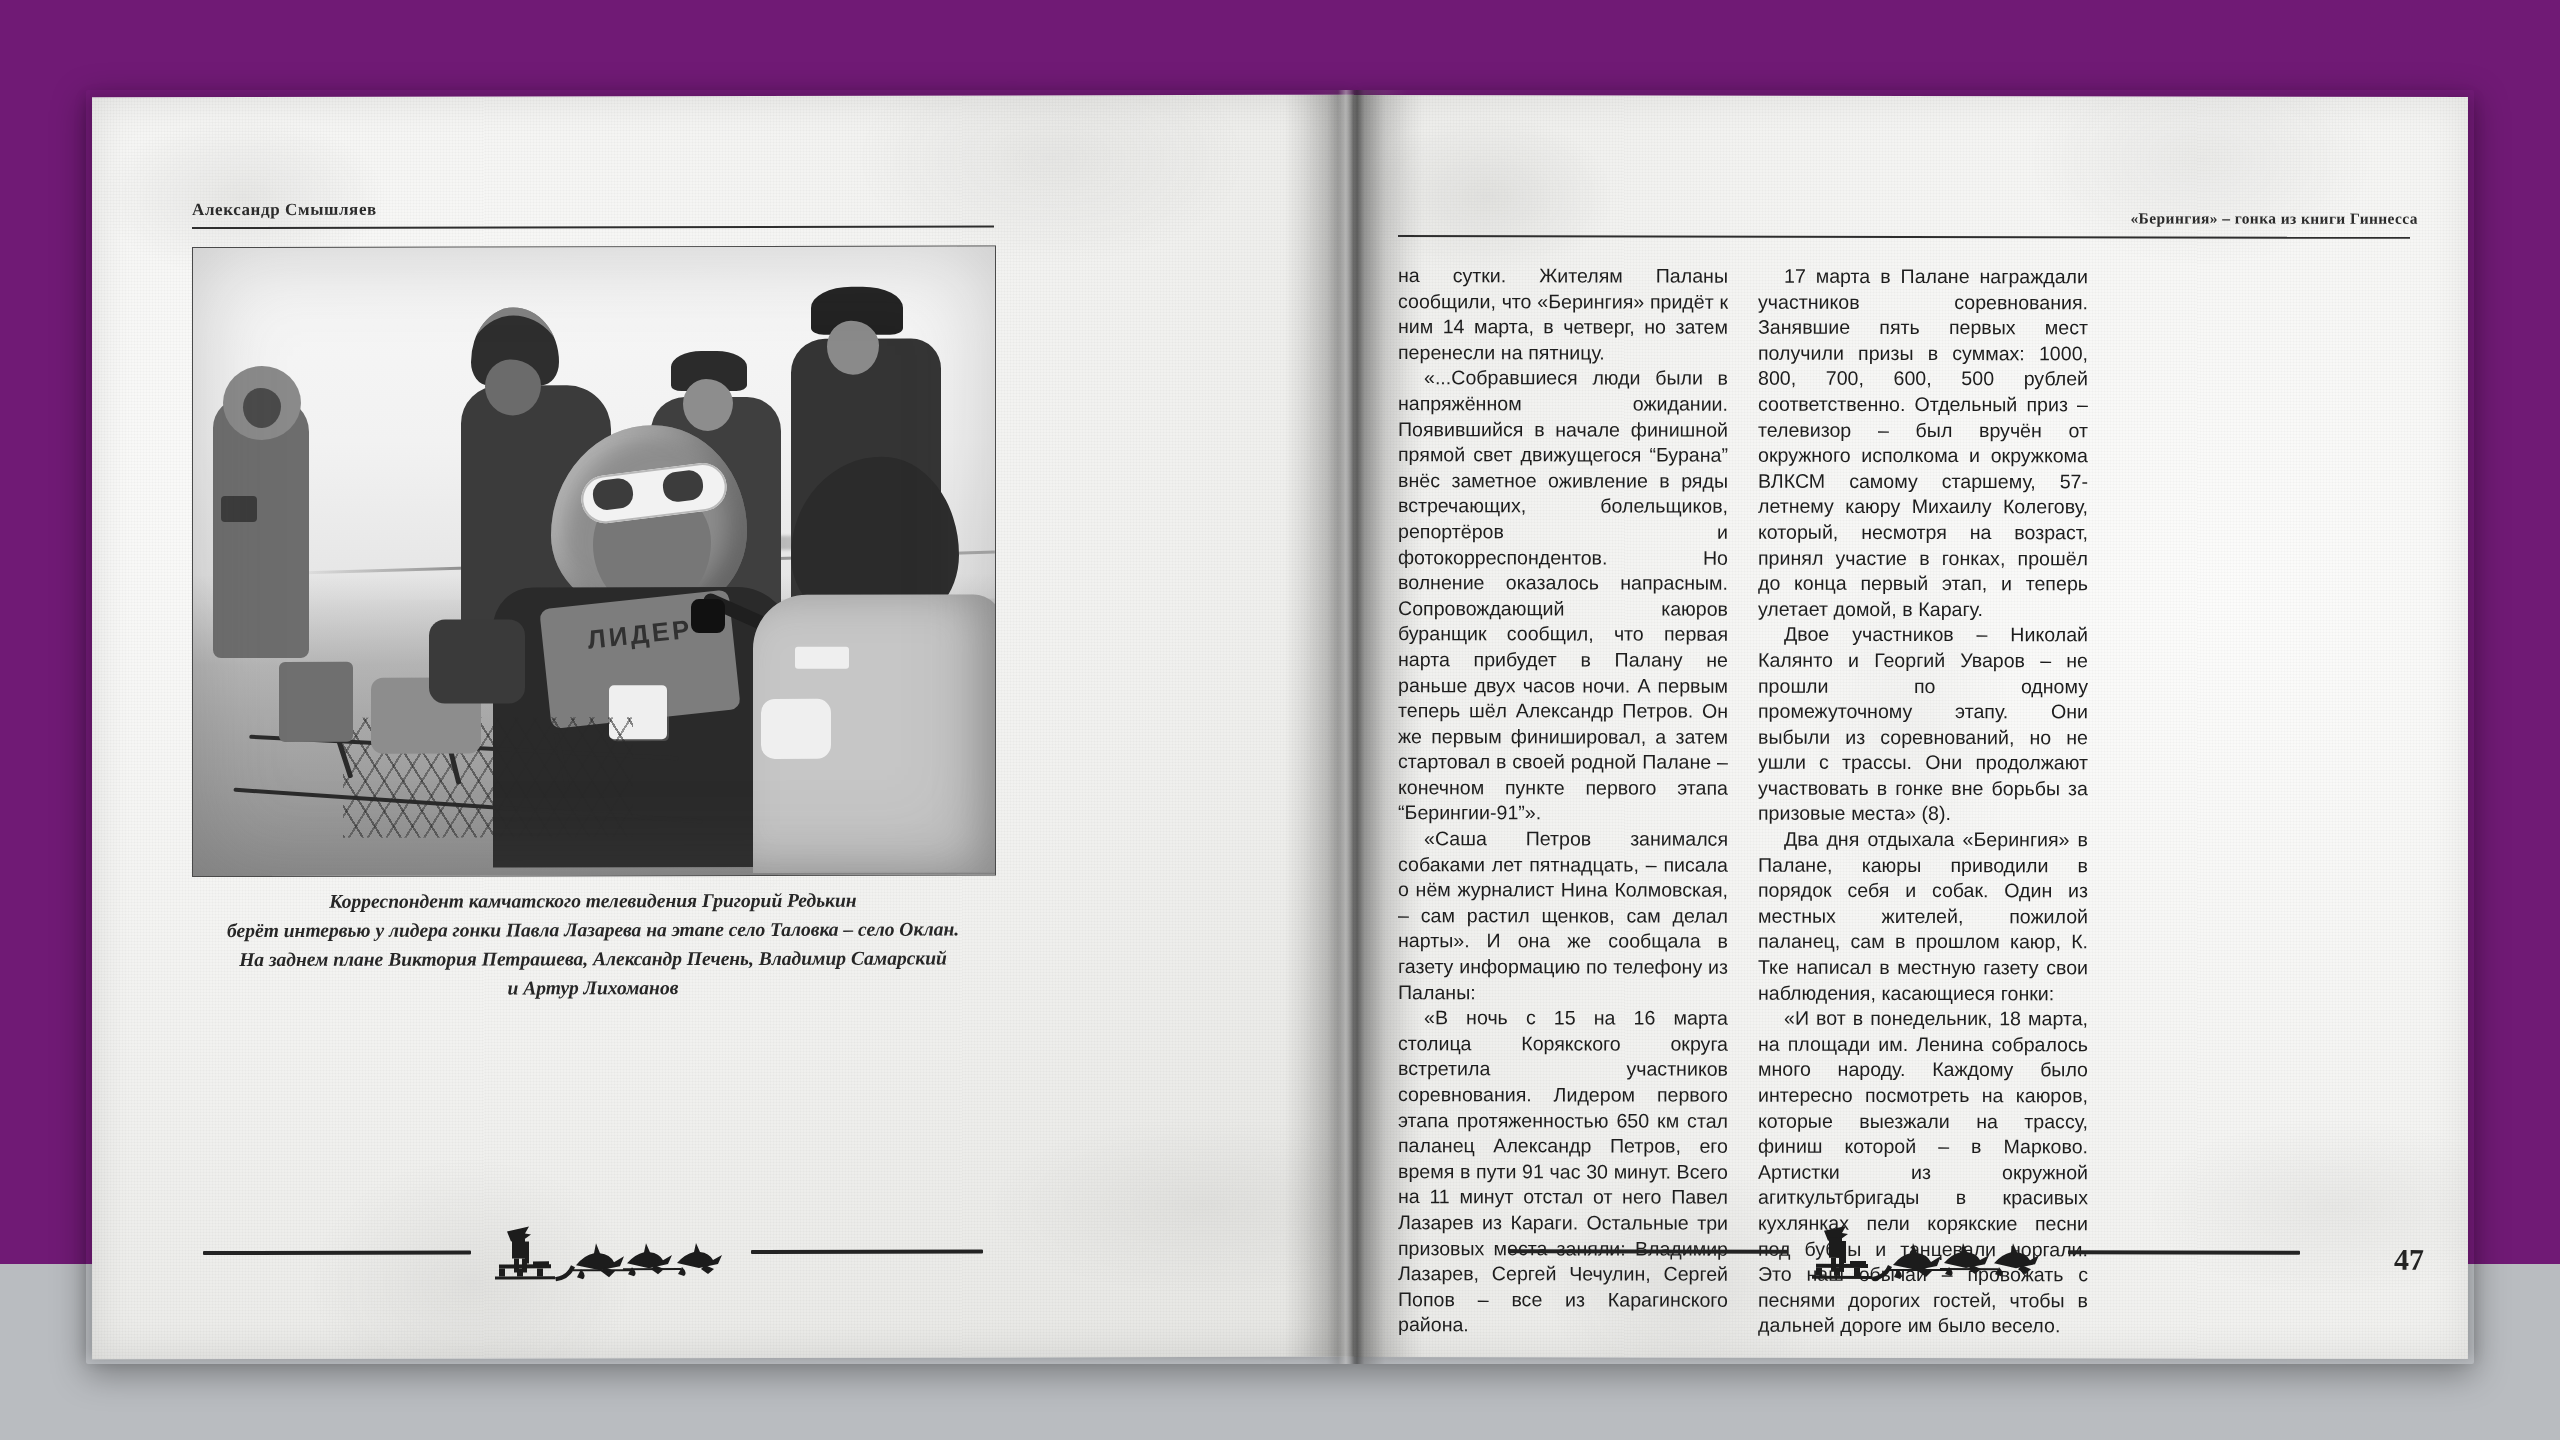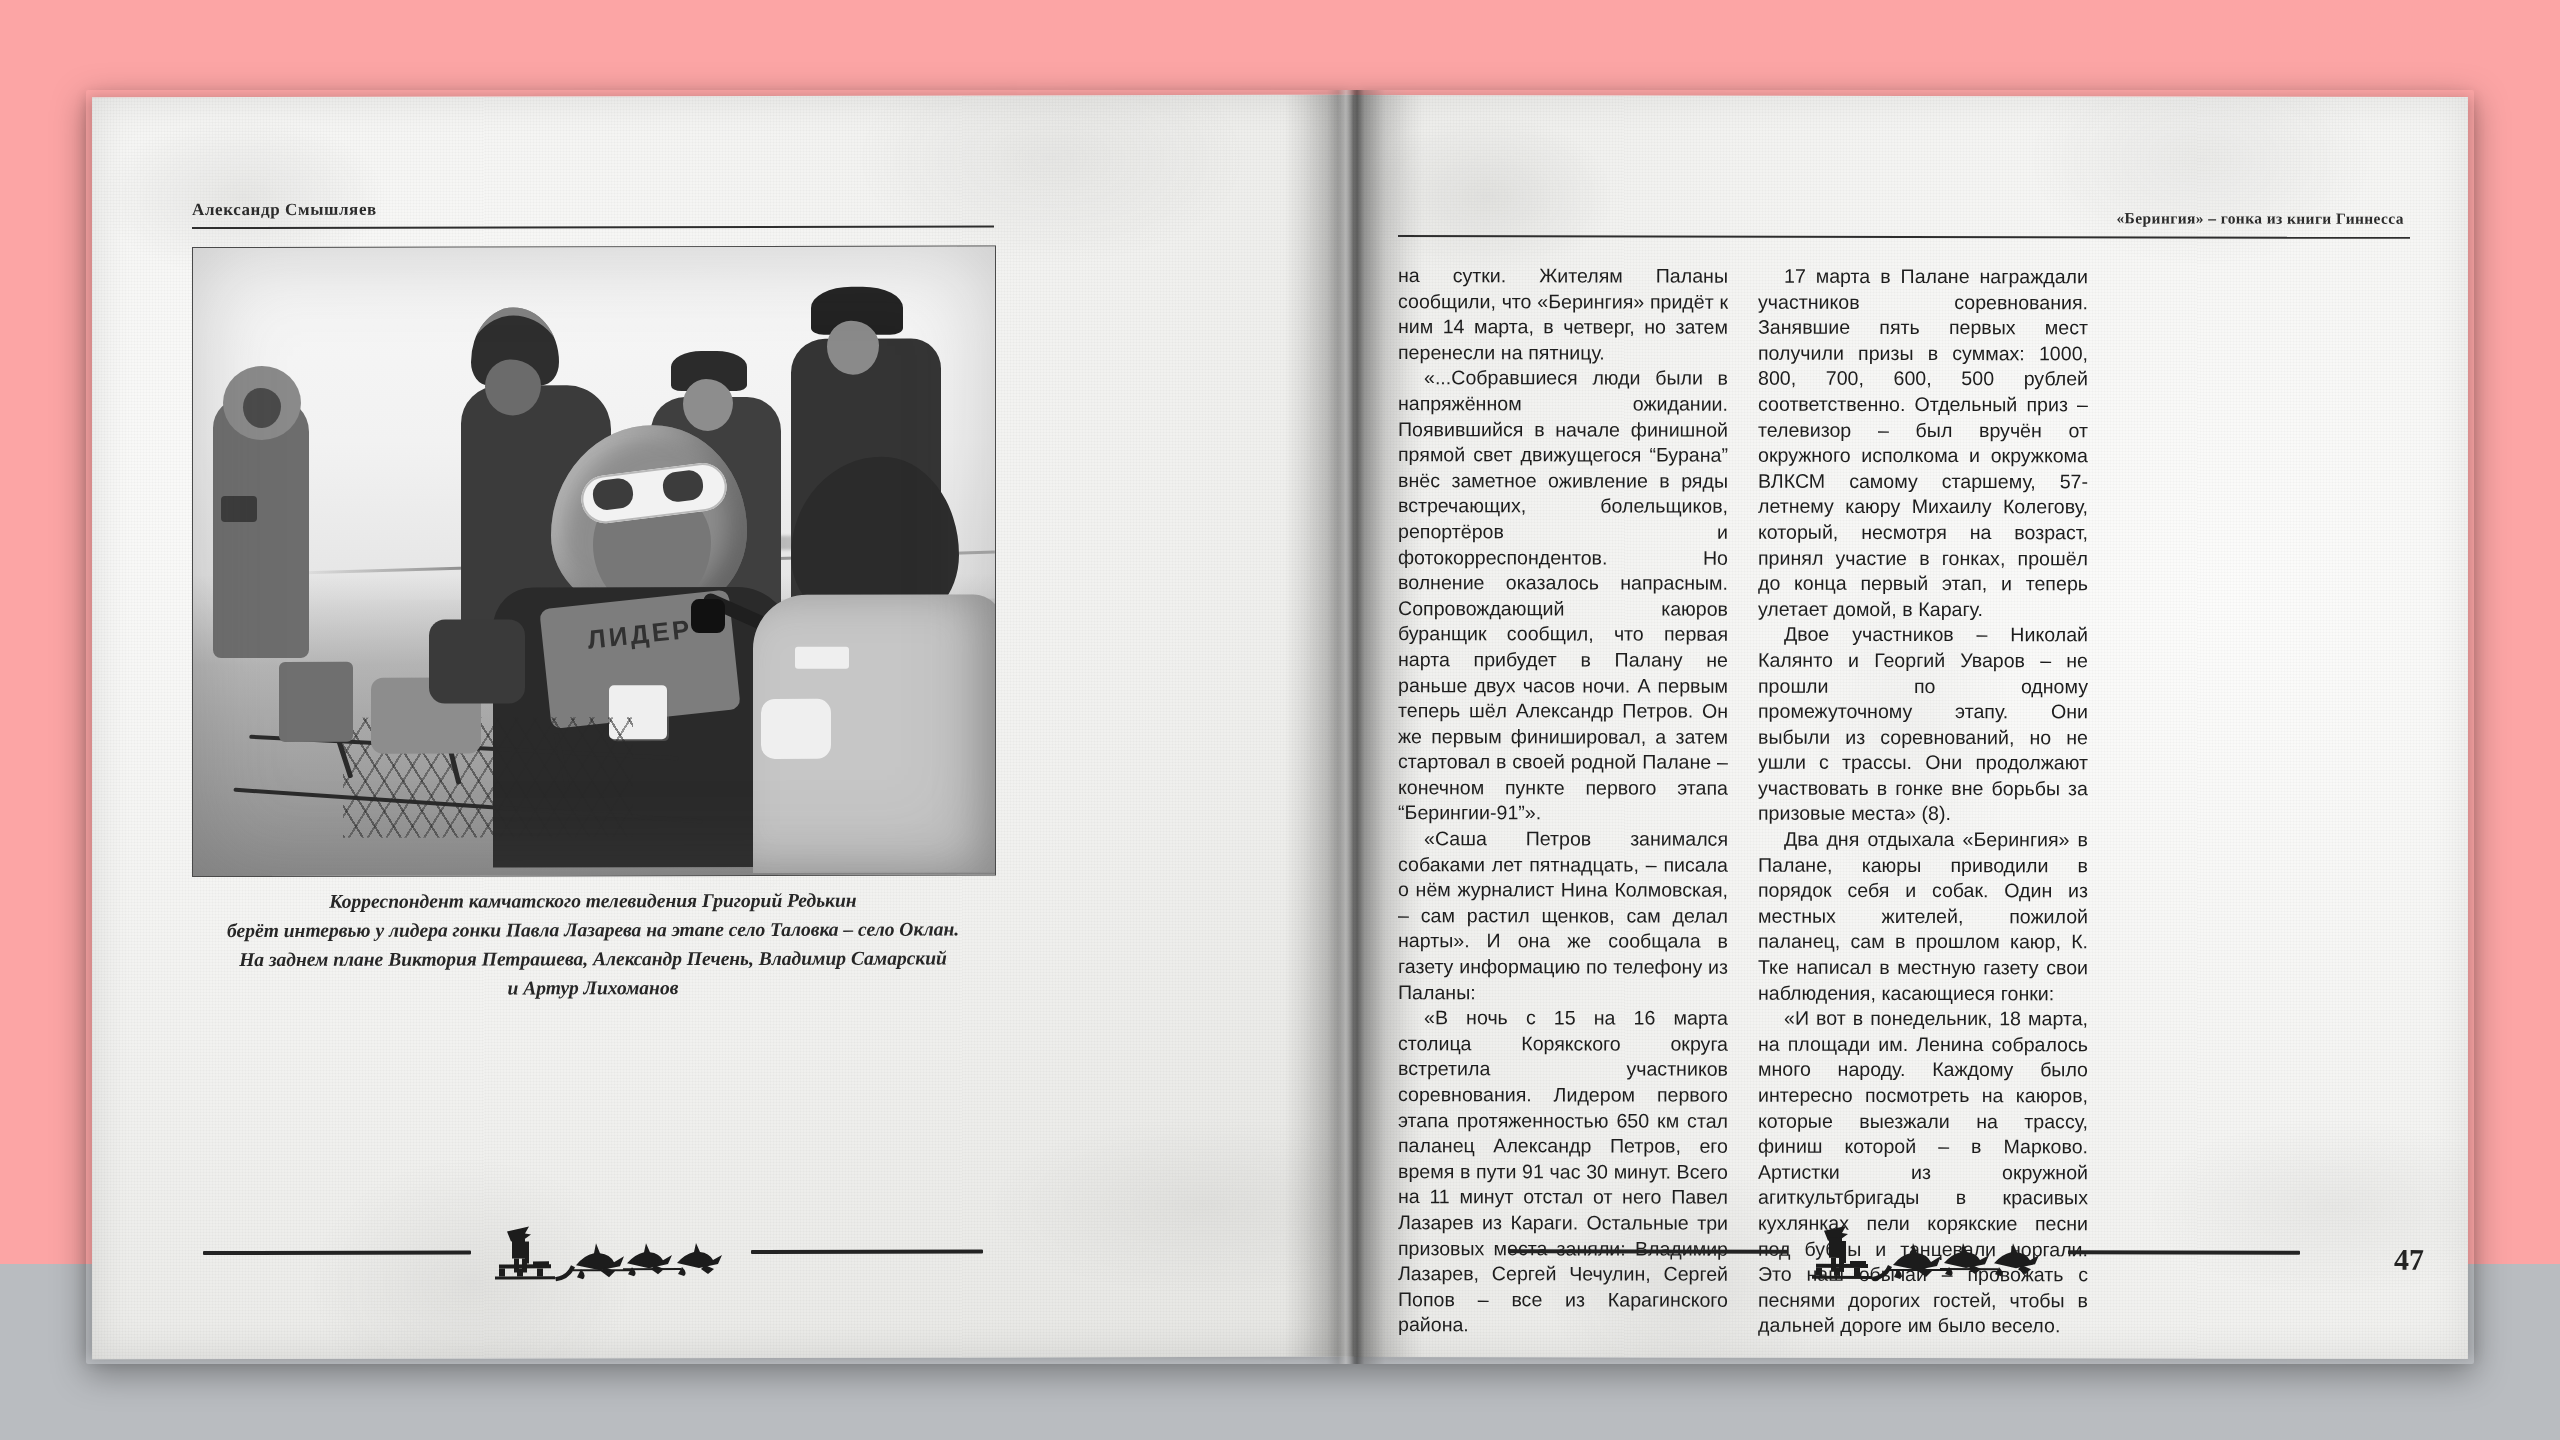--- a/index.html
+++ b/index.html
@@ -6,21 +6,21 @@
   html,body{margin:0;padding:0;}
   body{
     width:2560px;height:1440px;overflow:hidden;
     background:#b9bcc0;
     font-family:"Liberation Sans", sans-serif;
   }
 
   
   #scan{
     position:absolute;left:0;top:0;width:2560px;height:1264px;
-    background:#fca5a5;
+    background:#701a75;
   }
 
   
   #spread{
     position:absolute;left:92px;top:96px;width:2376px;height:1262px;
   }
 
   
   .page{
     position:absolute;top:0;bottom:0;
@@ -79,21 +79,21 @@
     pointer-events:none;opacity:.7;
   }
 
   
   .running-head{
     position:absolute;
     font-family:"Liberation Serif", serif;
     font-weight:bold;font-size:17px;letter-spacing:.6px;color:#2b2b2b;
   }
   #lhead{left:100px;top:103px;}
-  #rhead{right:64px;top:113px;font-size:15.5px;letter-spacing:.4px;}
+  #rhead{right:50px;top:113px;font-size:15.5px;letter-spacing:.4px;}
   .head-rule{position:absolute;height:2px;background:#2e2e2e;}
   #lrule{left:100px;top:130px;width:802px;}
   #rrule{left:44px;top:140px;width:1012px;}
 
   
   #photo-frame{
     position:absolute;left:100px;top:150px;width:802px;height:628px;
     border:1px solid #4a4a4a;
     overflow:hidden;
     background:#cfcfcf;

